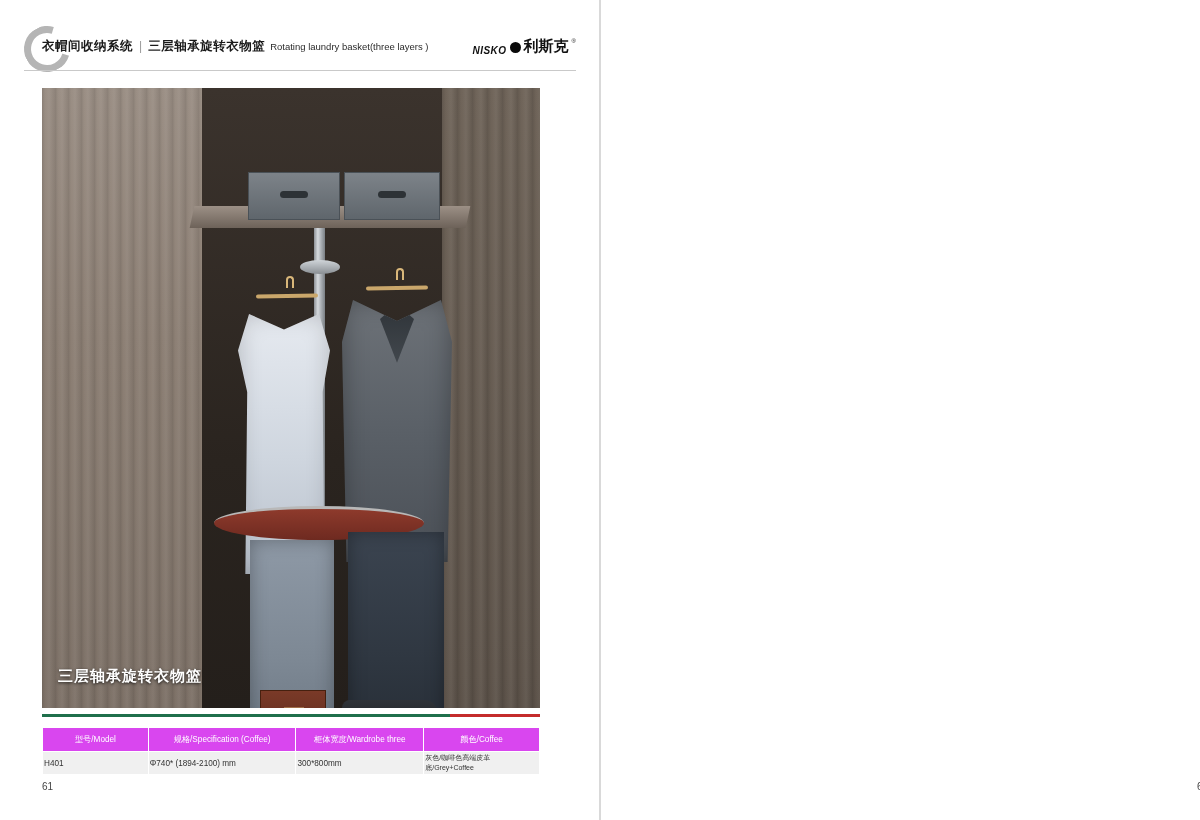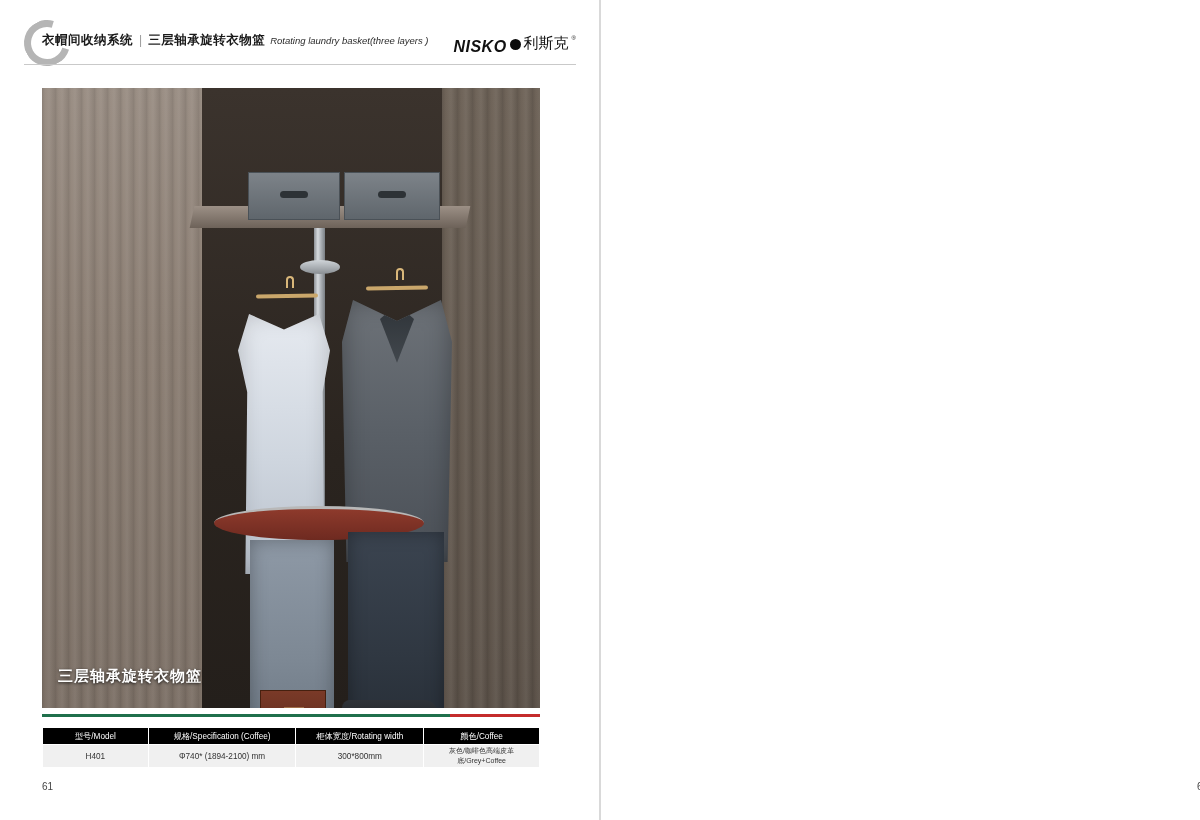--- a/index.html
+++ b/index.html
@@ -26,21 +26,21 @@
   .gutter {
     position: absolute;
     left: 599px; top: 0;
     width: 2px; height: 820px;
     background: #d9d9d9;
   }
 
   
   .hdr {
     position: absolute;
-    top: 20px;
+    top: 26px;
     height: 46px;
   }
   .hdr-left  { left: 24px;  width: 552px; }
 
   .hdr-c {
     position: absolute;
     left: 0; top: 0;
     width: 46px; height: 46px;
     border-radius: 50%;
     border: 7px solid #b5b5b5;
@@ -69,49 +69,48 @@
   .hdr-cn2 {
     font-size: 12.5px;
     font-weight: bold;
     color: #1a1a1a;
     letter-spacing: .5px;
   }
   .hdr-en {
     font-size: 9.5px;
     color: #2b2b2b;
     margin-left: 5px;
-    font-style: italic;
   }
   .hdr-logo {
     position: absolute;
     right: 0; top: 11px;
     display: flex;
     align-items: center;
     gap: 3px;
     white-space: nowrap;
   }
   .logo-nis {
-    font-size: 16px;
+    font-size: 10px;
     font-weight: bold;
     font-style: italic;
     letter-spacing: .5px;
     color: #111;
     margin-top: 7px;
   }
   .logo-dot {
     display: inline-block;
     width: 11px; height: 11px;
     border-radius: 50%;
     background: #0a0a0a;
     position: relative;
     top: 1px;
   }
   .logo-cn {
     font-size: 15px;
-    font-weight: normal;
+    font-weight: bold;
     color: #111;
     letter-spacing: 0px;
   }
   .logo-tm {
     font-size: 6px;
     color: #111;
     position: relative;
     top: -6px;
   }
   .hdr-rule {
@@ -290,31 +289,31 @@
   }
   table.spec {
     position: absolute;
     left: 42px; top: 727px;
     width: 498px;
     border-collapse: collapse;
     font-size: 8.2px;
     color: #2c2c2c;
   }
   table.spec th {
-    background: #000000;
+    background: #d946ef;
     color: #ffffff;
     font-weight: normal;
-    height: 17px;
+    height: 24px;
     border: 1px solid #ffffff;
     font-size: 8.2px;
   }
   table.spec td {
     background: #f0f0f0;
     height: 17px;
-    text-align: center;
+    text-align: left;
     border: 1px solid #ffffff;
     color: #333;
   }
 
   .pagenum {
     position: absolute;
     bottom: 28px;
     font-size: 10px;
     color: #444;
   }
@@ -380,21 +379,21 @@
       <div class="shoes"></div>
       <div class="photo-caption">三层轴承旋转衣物篮</div>
     </div>
 
     <div class="tbl-accent"></div>
     <table class="spec">
       <thead>
         <tr>
           <th style="width:106px;">型号/Model</th>
           <th style="width:148px;">规格/Specification (Coffee)</th>
-          <th style="width:128px;">柜体宽度/Rotating width</th>
+          <th style="width:128px;">柜体宽度/Wardrobe three</th>
           <th style="width:116px;">颜色/Coffee</th>
         </tr>
       </thead>
       <tbody>
         <tr>
           <td>H401</td>
           <td>Φ740* (1894-2100) mm</td>
           <td>300*800mm</td>
           <td style="font-size:7px;">灰色/咖啡色高端皮革底/Grey+Coffee</td>
         </tr>

